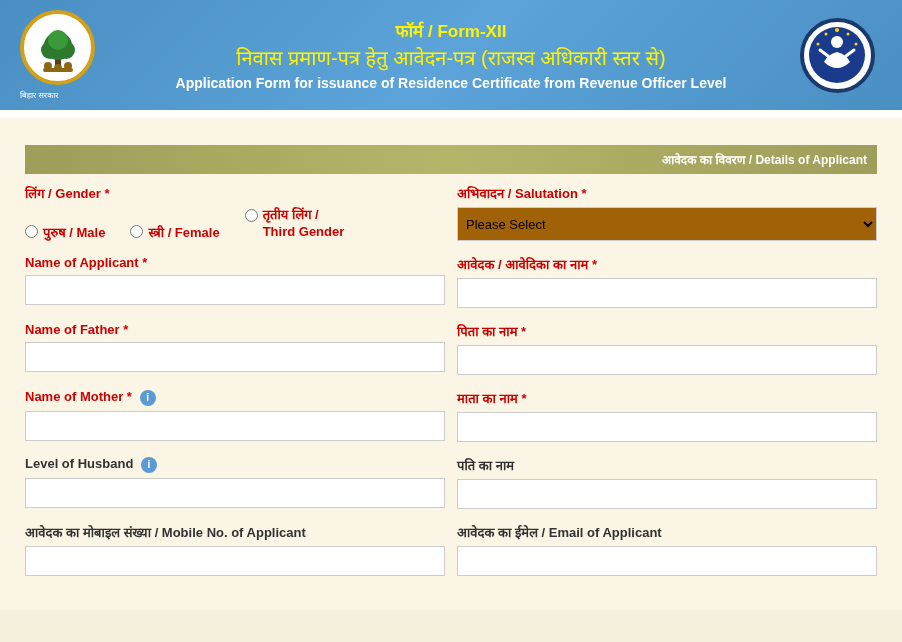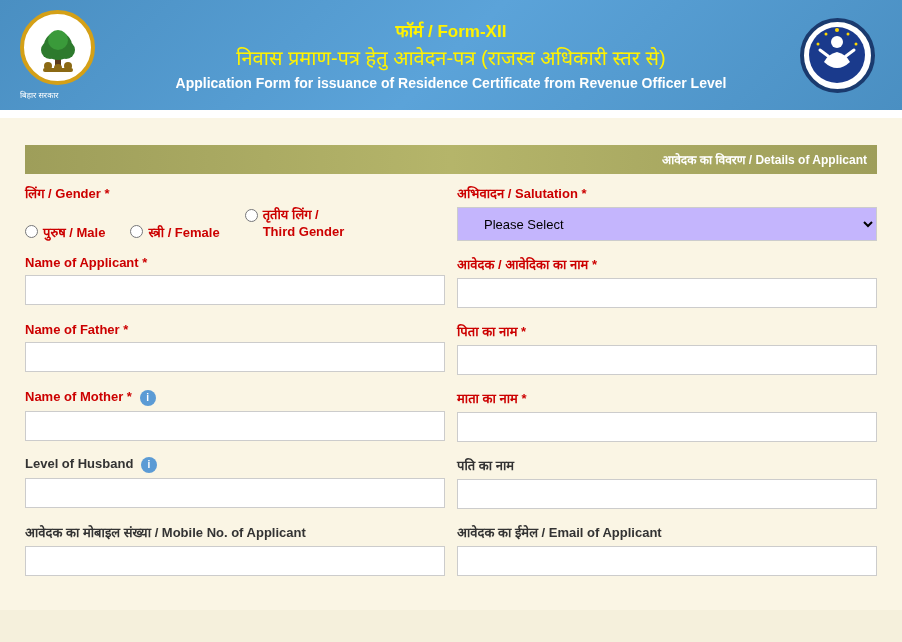--- a/index.html
+++ b/index.html
@@ -139,22 +139,22 @@
       background: #fff;
       padding: 3px 6px;
       font-size: 13px;
       outline: none;
     }
 
     .form-select {
       width: 100%;
       height: 34px;
       border: 1px solid #ccc;
-      background: #c4b5fd;
-      padding: 3px 22px;
+      background: #a16207;
+      padding: 3px 4px;
       font-size: 13px;
       outline: none;
       cursor: pointer;
     }
 
     
     .gender-row {
       display: flex;
       align-items: flex-end;
       gap: 0;

